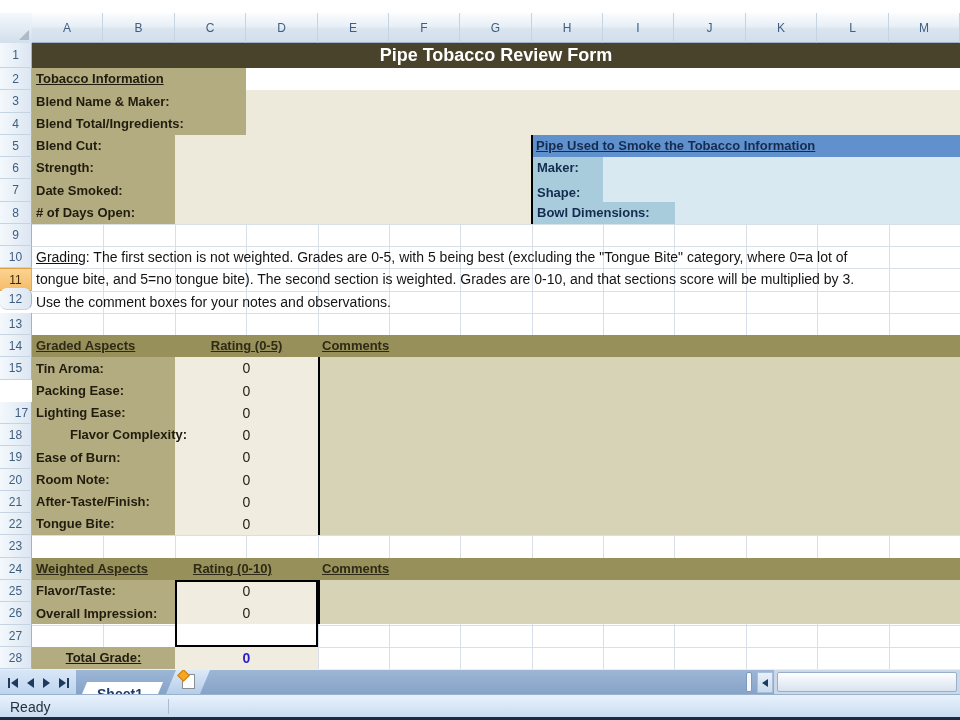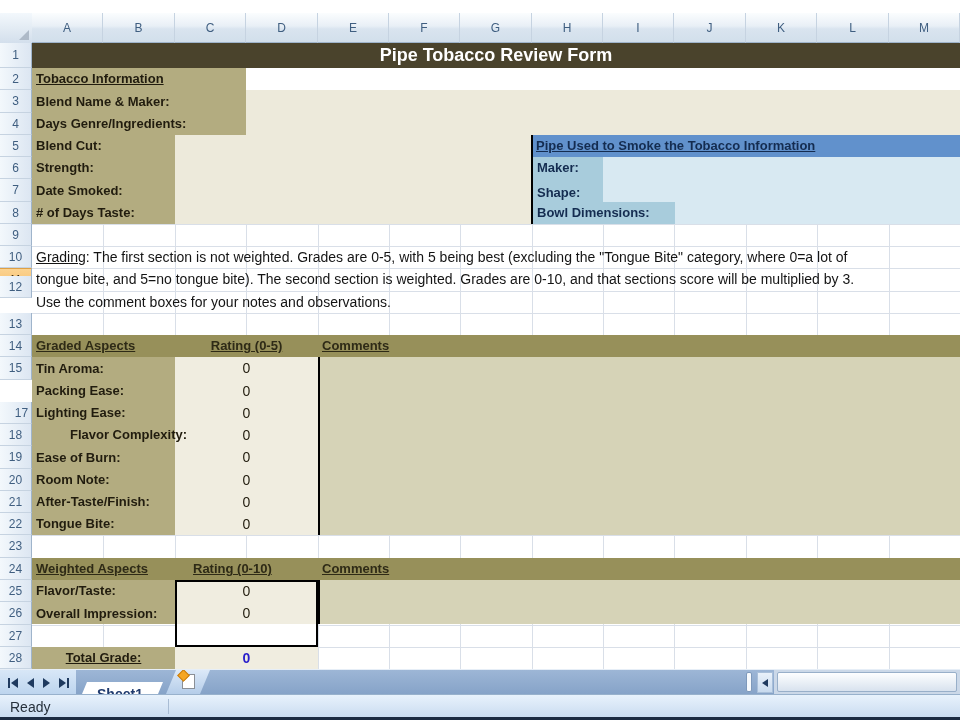--- a/index.html
+++ b/index.html
@@ -110,21 +110,21 @@
       <div class="rowhead" style="top: 68px; height: 22px; line-height: 22px;">2</div>
       <div class="rowhead" style="top: 90px; height: 23px; line-height: 23px;">3</div>
       <div class="rowhead" style="top: 113px; height: 22px; line-height: 22px;">4</div>
       <div class="rowhead" style="top: 135px; height: 22px; line-height: 22px;">5</div>
       <div class="rowhead" style="top: 157px; height: 22px; line-height: 22px;">6</div>
       <div class="rowhead" style="top: 179px; height: 23px; line-height: 23px;">7</div>
       <div class="rowhead" style="top: 202px; height: 22px; line-height: 22px;">8</div>
       <div class="rowhead" style="top: 224px; height: 22px; line-height: 22px;">9</div>
       <div class="rowhead" style="top: 246px; height: 22px; line-height: 22px;">10</div>
       <div class="rowhead selected" style="top: 268px; height: 23px; line-height: 23px;">11</div>
-      <div class="rowhead" style="top: 276px; height: 22px; line-height: 22px;">12</div>
+      <div class="rowhead" style="top: 288px; height: 22px; line-height: 22px; border-radius: 7px;">12</div>
       <div class="rowhead" style="top: 313px; height: 22px; line-height: 22px;">13</div>
       <div class="rowhead" style="top: 335px; height: 22px; line-height: 22px;">14</div>
       <div class="rowhead" style="top: 357px; height: 23px; line-height: 23px;">15</div>
       <div class="rowhead" style="top: 380px; height: 22px; line-height: 22px; margin-top: 44px;">16</div>
       <div class="rowhead" style="top: 402px; height: 22px; line-height: 22px; padding-left: 12px;">17</div>
       <div class="rowhead" style="top: 424px; height: 22px; line-height: 22px;">18</div>
       <div class="rowhead" style="top: 446px; height: 23px; line-height: 23px;">19</div>
       <div class="rowhead" style="top: 469px; height: 22px; line-height: 22px;">20</div>
       <div class="rowhead" style="top: 491px; height: 22px; line-height: 22px;">21</div>
       <div class="rowhead" style="top: 513px; height: 22px; line-height: 22px;">22</div>
@@ -182,25 +182,25 @@
     <div class="blk title-cell" style="left:32px;top:43px;width:928px;height:25px">Pipe Tobacco Review Form</div>
 
     <div class="blk white-blk" style="left:246px;top:68px;width:714px;height:22px"></div>
     <div class="blk olive-blk" style="left:32px;top:68px;width:214px;height:67px"></div>
     <div class="blk beige-blk" style="left:246px;top:90px;width:714px;height:45px"></div>
     <div class="blk olive-blk" style="left:32px;top:135px;width:143px;height:89px"></div>
     <div class="blk beige-blk" style="left:175px;top:135px;width:357px;height:89px"></div>
     <div class="cell-head" style="left:32px;top:68px;width:214px;height:22px">Tobacco Information</div>
     <div id="tobacco-fields">
         <div class="cell-label" style="left: 32px; top: 90px; width: 214px; height: 23px; line-height: 23px;">Blend Name &amp; Maker:</div>
-        <div class="cell-label" style="left: 32px; top: 113px; width: 214px; height: 22px; line-height: 22px;">Days Genre/Ingredients:</div>
+        <div class="cell-label" style="left: 32px; top: 113px; width: 214px; height: 22px; line-height: 22px;">Blend Total/Ingredients:</div>
         <div class="cell-label" style="left: 32px; top: 135px; width: 214px; height: 22px; line-height: 22px;">Blend Cut:</div>
         <div class="cell-label" style="left: 32px; top: 157px; width: 214px; height: 22px; line-height: 22px;">Strength:</div>
         <div class="cell-label" style="left: 32px; top: 179px; width: 214px; height: 23px; line-height: 23px;">Date Smoked:</div>
-        <div class="cell-label" style="left: 32px; top: 202px; width: 214px; height: 22px; line-height: 22px;"># of Days Taste:</div>
+        <div class="cell-label" style="left: 32px; top: 202px; width: 214px; height: 22px; line-height: 22px;"># of Days Open:</div>
       </div>
 
     <div class="blk black-v" style="left:531px;top:135px;width:2px;height:89px"></div>
     <div class="blk pipe-head" style="left:533px;top:135px;width:427px;height:22px">Pipe Used to Smoke the Tobacco Information</div>
     <div class="blk pipe-label-blk" style="left:533px;top:157px;width:70px;height:45px"></div>
     <div class="blk pipe-content-blk" style="left:603px;top:157px;width:357px;height:45px"></div>
     <div class="blk pipe-label-blk" style="left:533px;top:202px;width:142px;height:22px"></div>
     <div class="blk pipe-content-blk" style="left:675px;top:202px;width:285px;height:22px"></div>
     <div id="pipe-fields">
         <div class="cell-label" style="left: 533px; top: 157px; width: 142px; height: 22px; line-height: 22px; color: var(--pipe-text);">Maker:</div>

